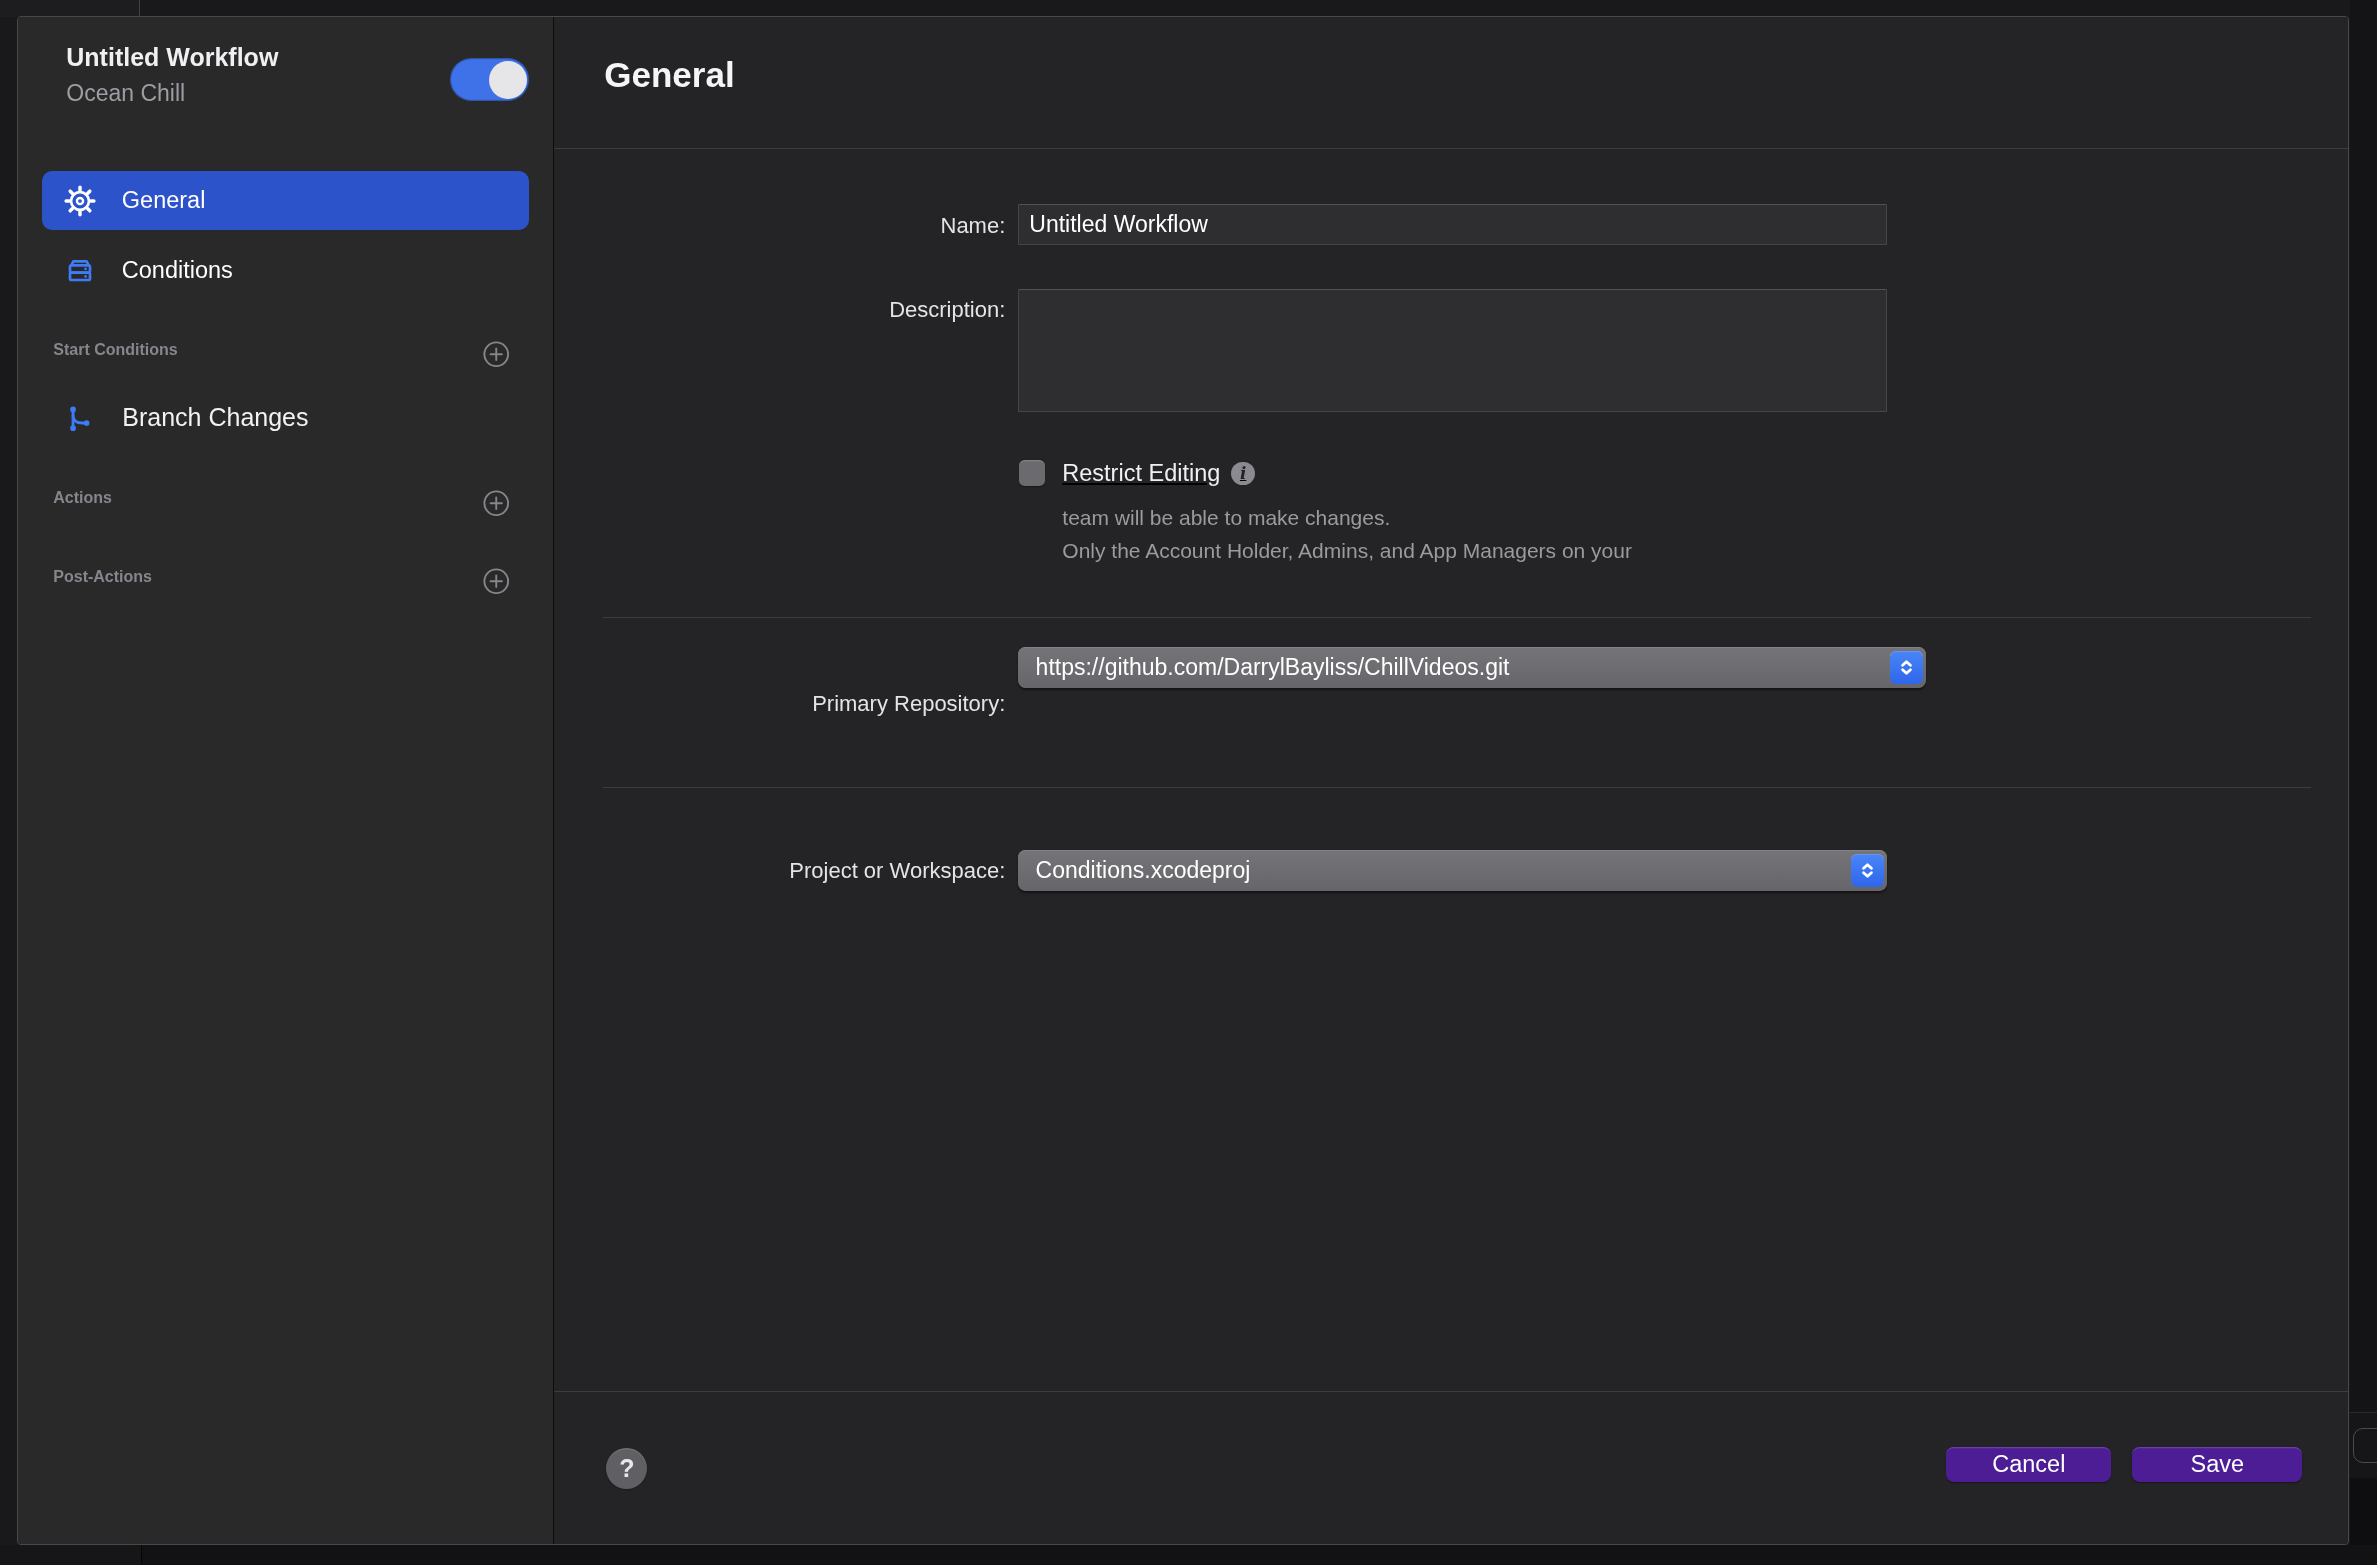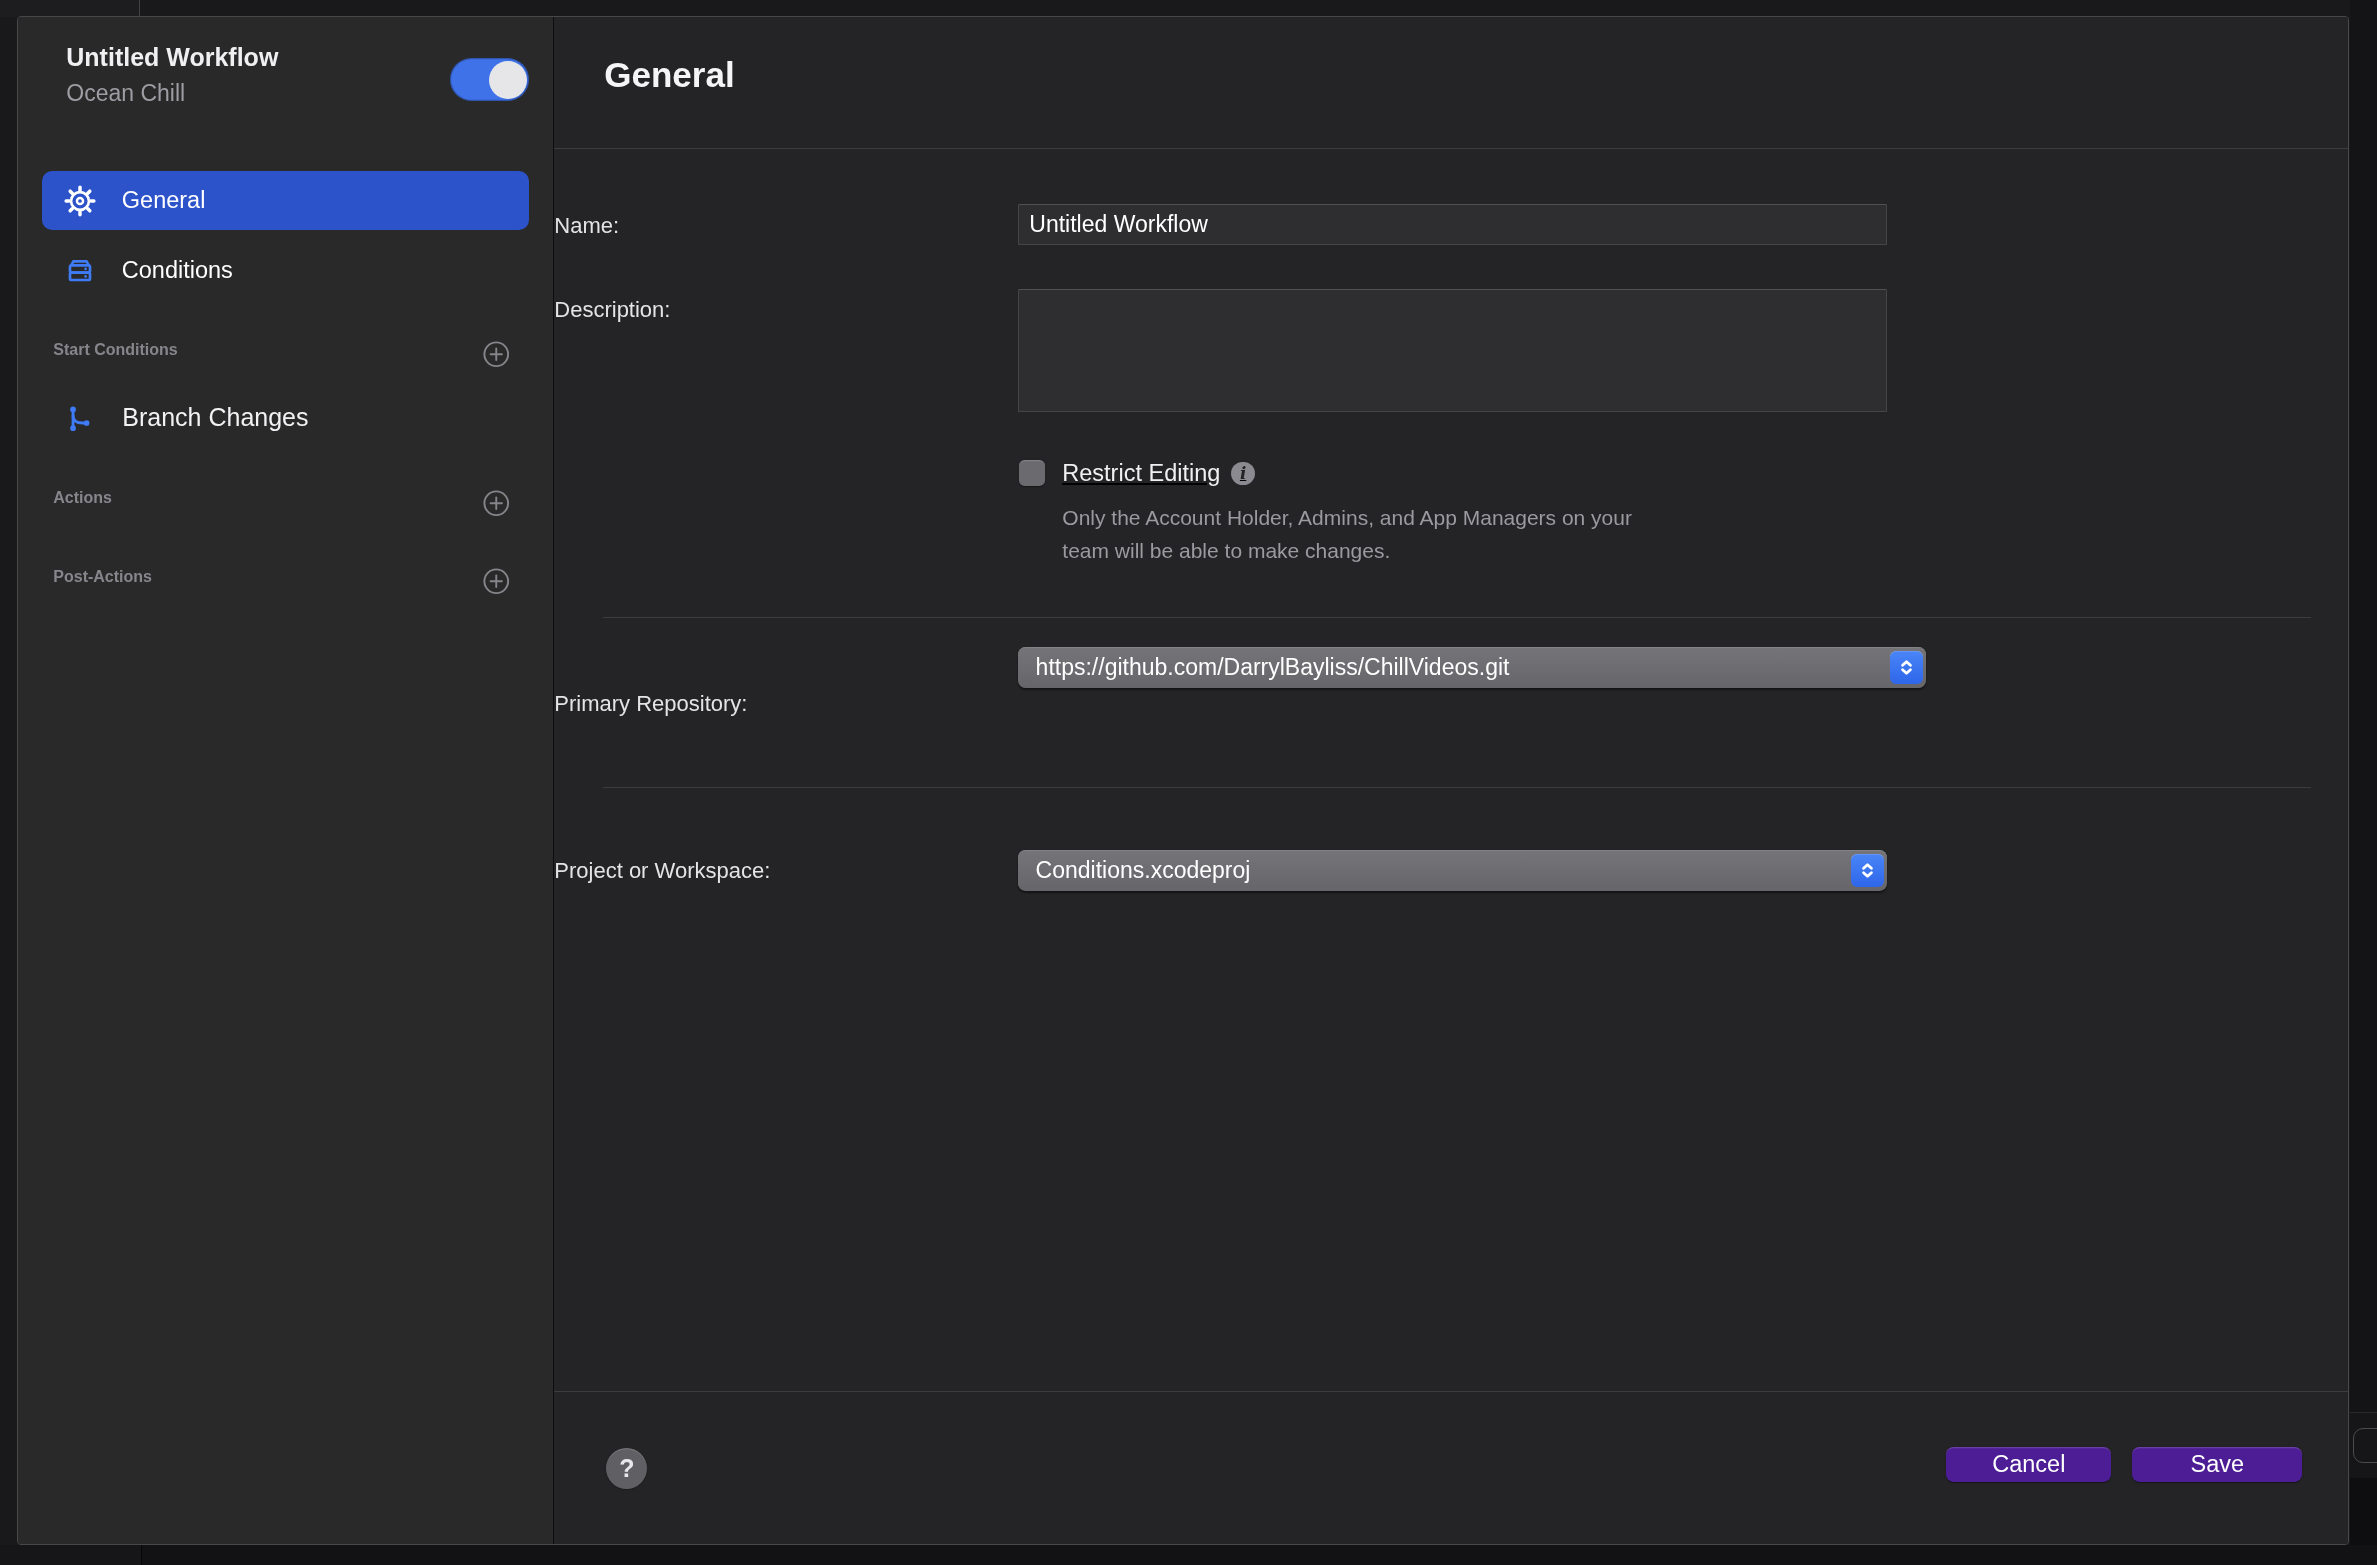--- a/index.html
+++ b/index.html
@@ -50,21 +50,21 @@
   .sb-subrow-icon{position:absolute;left:46px;top:386px;width:31px;height:31px;}
   .sb-subrow-label{position:absolute;left:104px;top:386px;font-size:25px;font-weight:500;color:#f2f2f4;}
 
   
   .main{position:absolute;left:536px;top:0;right:0;bottom:0;background:#242426;}
   .main-title{position:absolute;left:50px;top:38px;font-size:35px;font-weight:700;color:#f5f5f7;}
   .hdiv{position:absolute;height:1.2px;background:#3c3c3f;}
   .hdiv.full{left:0;right:0;}
   .hdiv.inset{left:49px;right:37px;}
 
-  .form-label{position:absolute;left:0;width:451px;text-align:left;font-size:22px;color:#e4e4e6;}
+  .form-label{position:absolute;left:0;width:451px;text-align:right;font-size:22px;color:#e4e4e6;}
   .text-field{
     position:absolute;left:464px;width:869px;box-sizing:border-box;
     background:#2e2e30;border:1.2px solid #454548;border-top-color:#515154;
     color:#ffffff;font-size:23px;font-family:"Liberation Sans",sans-serif;
     padding:0 10px;outline:none;border-radius:1.2px;
   }
   input.text-field{height:41px;}
   textarea.text-field{height:123px;resize:none;padding-top:6.2px;}
 
   .checkbox{position:absolute;left:465px;top:443px;width:26px;height:26px;border-radius:5.6px;background:#6a6a6f;box-shadow:inset 0 1.2px 0 rgba(255,255,255,.16), 0 0.6px 1.2px rgba(0,0,0,.4);}
@@ -212,22 +212,22 @@
 
       <div class="form-label" style="top:280px;">Description:</div>
       <textarea class="text-field" style="top: 272px;"></textarea>
 
       <div class="checkbox"></div>
       <div class="restrict-line">
         <span class="restrict-label">Restrict Editing</span>
         <span class="info-icon"></span>
       </div>
       <div class="restrict-help">
+        <div>team will be able to make changes.</div>
         <div>Only the Account Holder, Admins, and App Managers on your</div>
-        <div>team will be able to make changes.</div>
       </div>
 
       <div class="hdiv inset" style="top:600px;"></div>
 
       <div class="form-label" style="top:674px;">Primary Repository:</div>
       <div class="popup" style="top:630px;padding-left:39px;">
         <span class="popup-text">https://github.com/DarrylBayliss/ChillVideos.git</span>
         <span class="popup-chevrons">
           <svg width="21" height="21" viewBox="0 0 24 24" fill="none" stroke="#ffffff" stroke-width="3.2" stroke-linecap="round" stroke-linejoin="round">
             <polyline points="7.5,9.5 12,5.5 16.5,9.5"></polyline>

